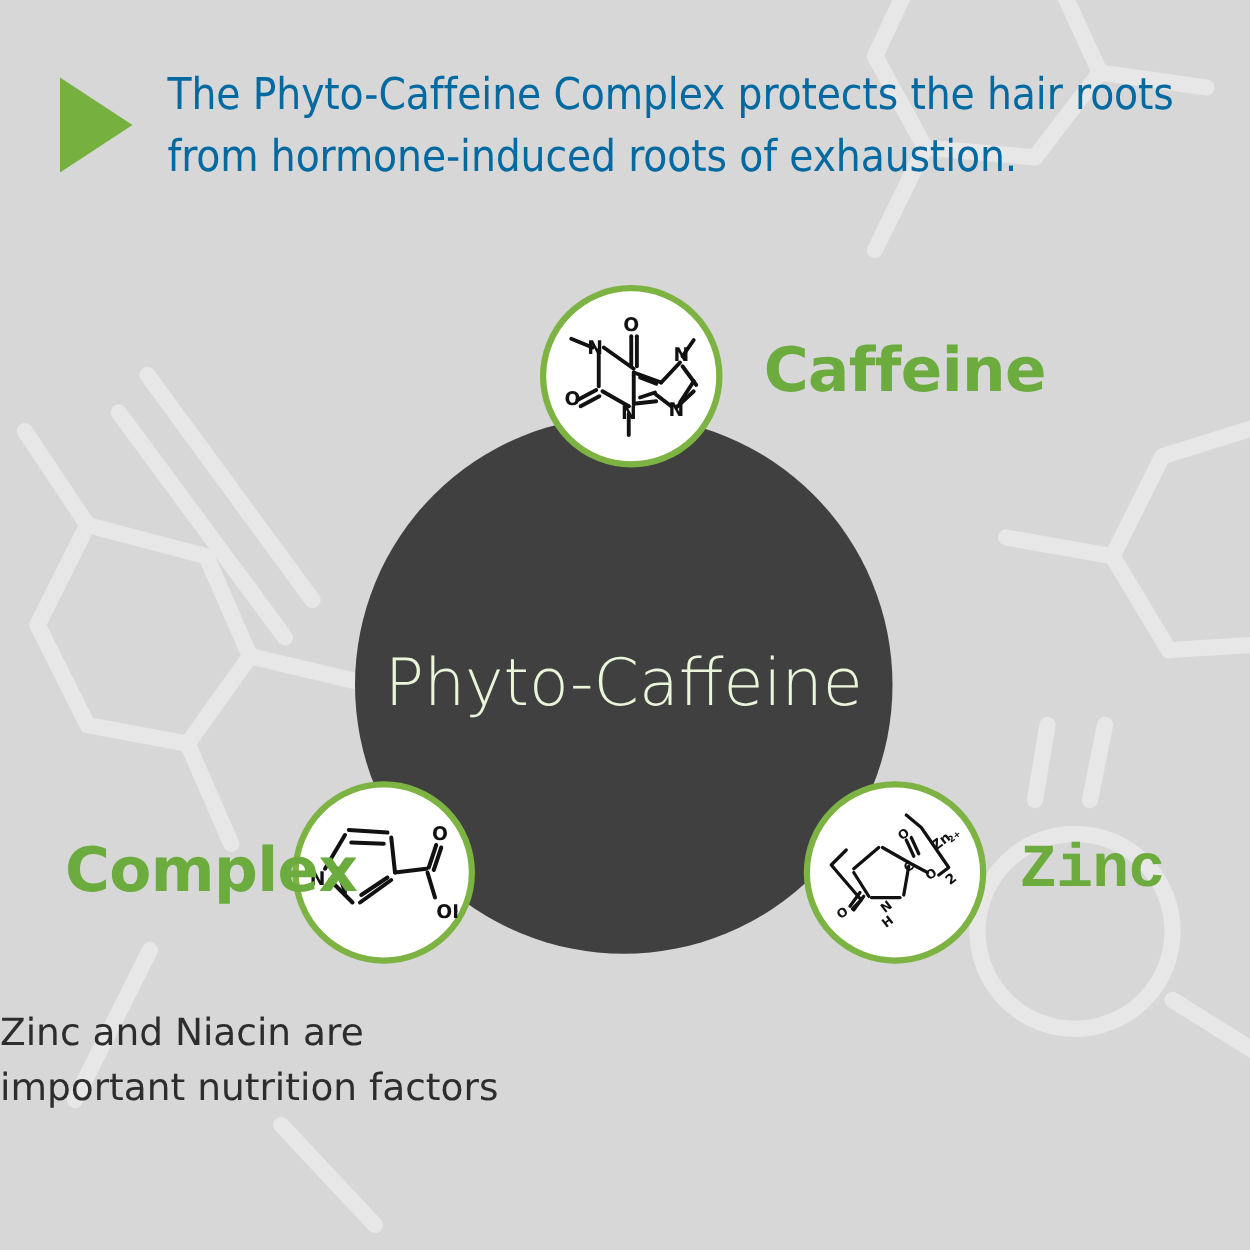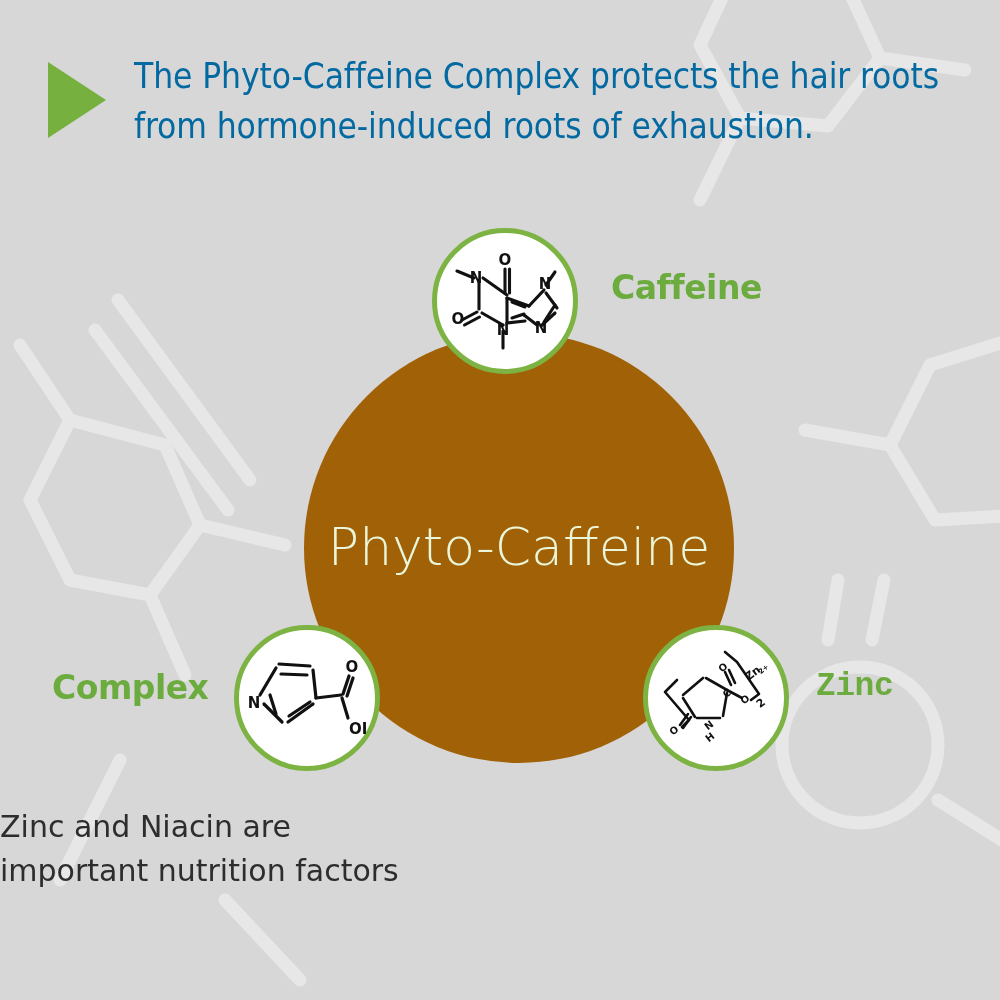--- a/index.html
+++ b/index.html
@@ -32,24 +32,24 @@
     font-weight:400;
     letter-spacing:-0.1px;
     font-family:"DejaVu Sans", sans-serif;
     font-stretch:condensed;
   }
   .header-text .ln{display:block;white-space:nowrap;}
 
   
   .core-circle{
     position:absolute;
-    left:304px;top:333px;
+    left:284px;top:333px;
     width:430px;height:430px;
     border-radius:50%;
-    background:#a16207;
+    background:#404040;
     display:flex;flex-direction:column;
     align-items:center;justify-content:center;
     text-align:center;
   }
   .core-title{
     color:#e9f6d9;
     font-size:52px;
     line-height:1.18;
     font-weight:300;
     letter-spacing:0px;
@@ -69,21 +69,21 @@
   }
   .bubble svg{display:block;}
   .bubble-caffeine{left:432px;top:228px;}
   .bubble-niacin{left:234px;top:625px;}
   .bubble-zinc{left:643px;top:625px;}
 
   
   .mol-label{
     position:absolute;
     color:#6cab3e;
-    font-size:33px;
+    font-size:49px;
     font-weight:700;
     letter-spacing:-0.5px;
     font-family:"DejaVu Sans", sans-serif;
     white-space:nowrap;
   }
   .label-caffeine{left:611px;top:268px;}
   .label-niacin{left:52px;top:668px;}
   .label-zinc{left:816px;top:668px;font-family:Liberation Mono, monospace;}
 
   

